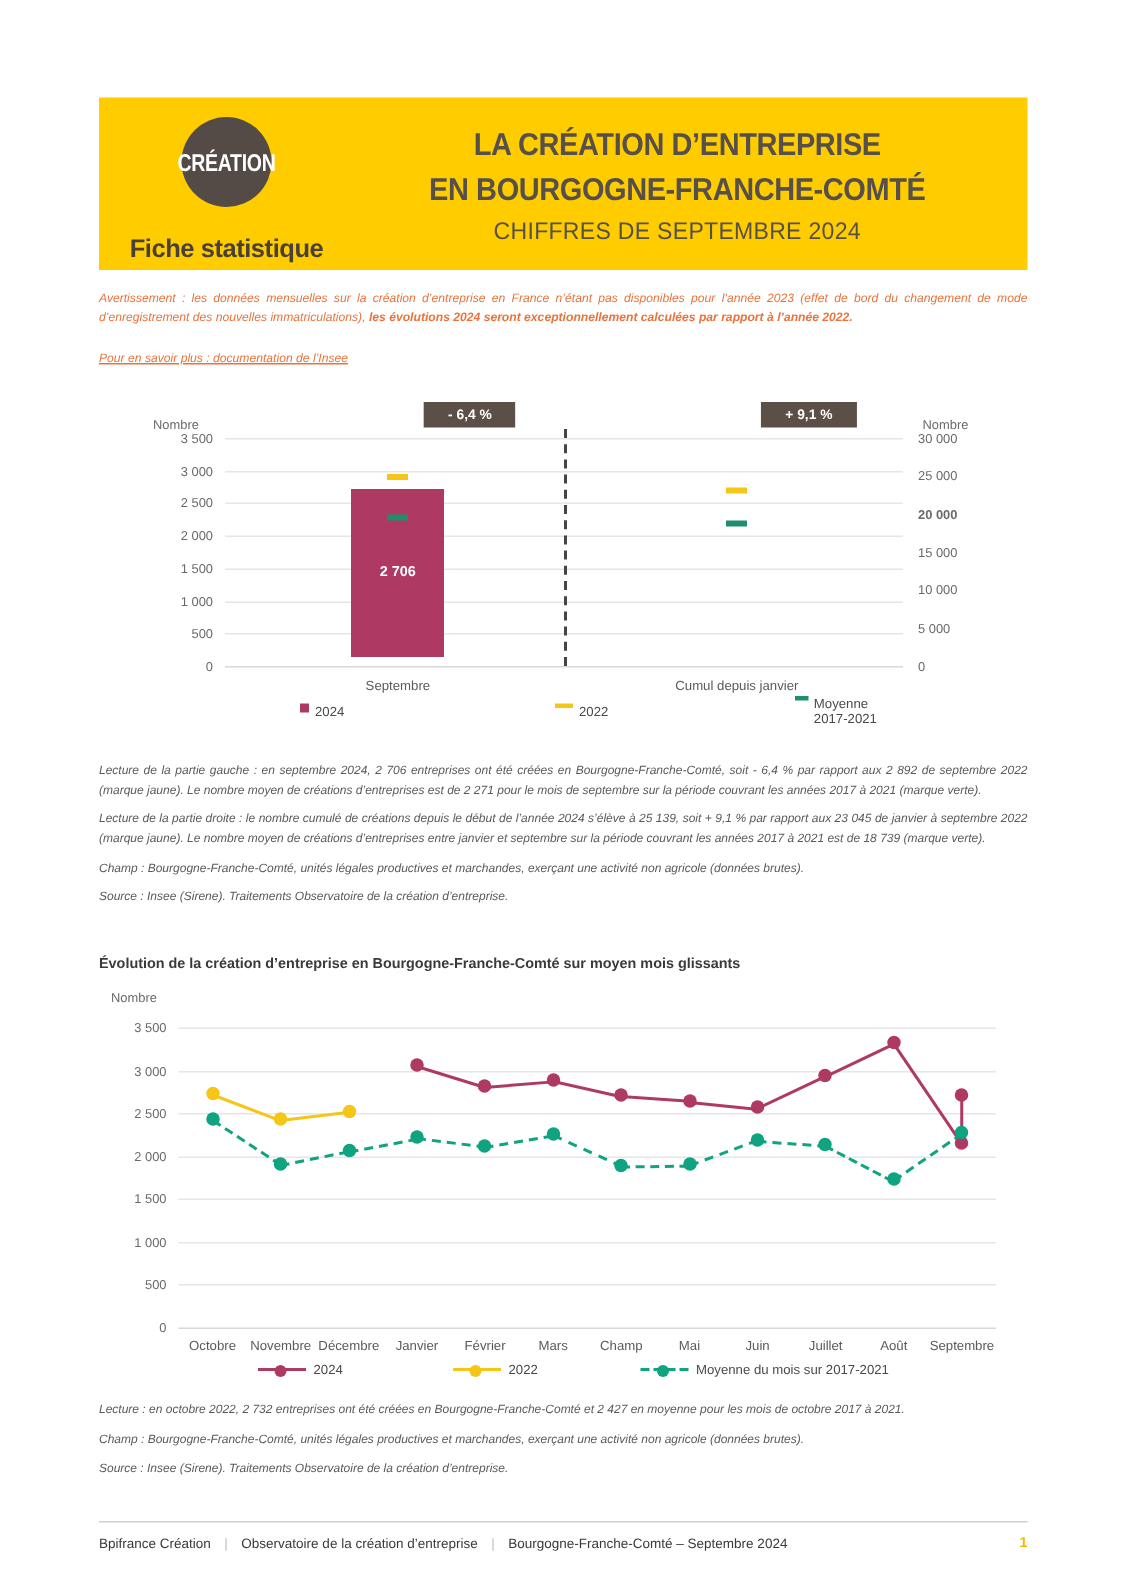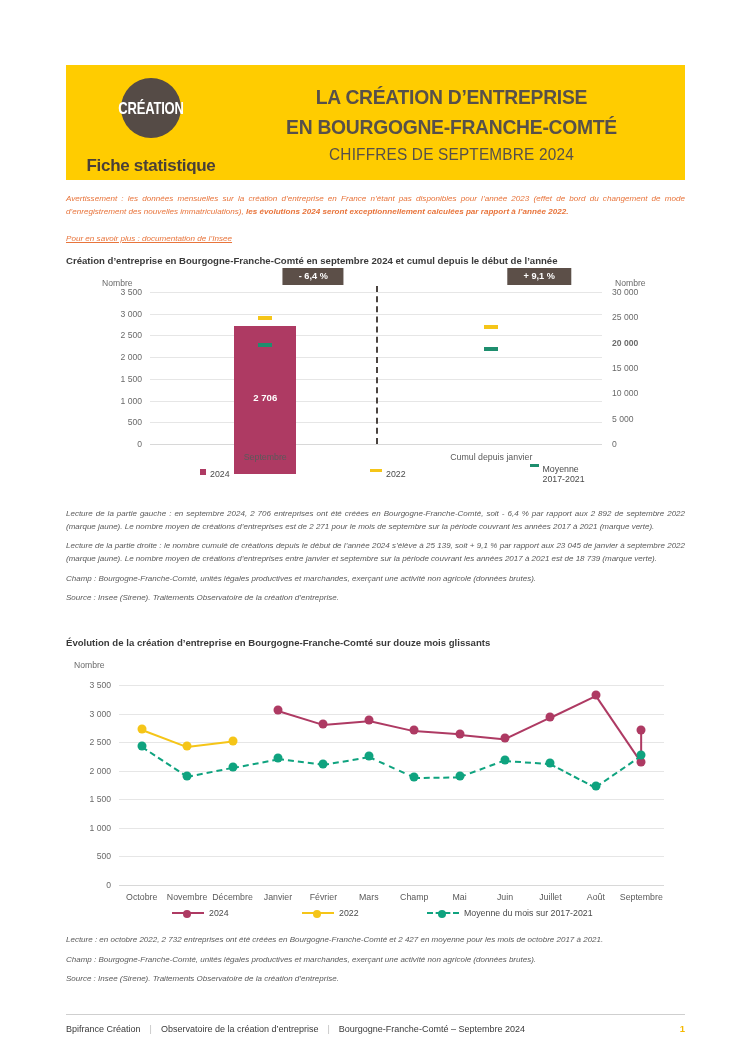--- a/index.html
+++ b/index.html
@@ -184,21 +184,20 @@
       <div class="title-main">EN BOURGOGNE-FRANCHE-COMTÉ</div>
       <div class="title-sub">CHIFFRES DE SEPTEMBRE 2024</div>
     </div>
   </div>
 
   <div class="notice">
     <span>Avertissement : les données mensuelles sur la création d’entreprise en France n’étant pas disponibles pour l’année 2023 (effet de bord du changement de mode d’enregistrement des nouvelles immatriculations), </span><b>les évolutions 2024 seront exceptionnellement calculées par rapport à l’année 2022.</b>
   </div>
   <a class="savoir" href="#">Pour en savoir plus : documentation de l’Insee</a>
 
-  <div class="sec-title" id="sec1">Création d’entreprise en Bourgogne-Franche-Comté en septembre 2024 et cumul depuis le début de l’année</div>
 
   <div class="chart1">
     <div class="ax-label c1-nombre-l">Nombre</div>
     <div class="ax-label c1-nombre-r">Nombre</div>
     <div class="plot1" id="plot1">
         <div class="gridline" style="top: 0px;"></div>
         <div class="ytick ytick-l" style="top: 0px;">3 500</div>
         <div class="gridline" style="top: 21.7143px;"></div>
         <div class="ytick ytick-l" style="top: 21.7143px;">3 000</div>
         <div class="gridline" style="top: 43.4286px;"></div>
@@ -214,21 +213,21 @@
         <div class="gridline base" style="top: 152px;"></div>
         <div class="ytick ytick-l" style="top: 152px;">0</div>
         <div class="ytick ytick-r" style="top: 0px;">30 000</div>
         <div class="ytick ytick-r" style="top: 25.3333px;">25 000</div>
         <div class="ytick ytick-r" style="top: 50.6667px; font-weight: bold;">20 000</div>
         <div class="ytick ytick-r" style="top: 76px;">15 000</div>
         <div class="ytick ytick-r" style="top: 101.333px;">10 000</div>
         <div class="ytick ytick-r" style="top: 126.667px;">5 000</div>
         <div class="ytick ytick-r" style="top: 152px;">0</div>
         <div class="divider-dash" style="left: 226px; top: -6px; height: 158px;"></div>
-        <div class="bar" style="left: 84.26px; top: 34.4823px; height: 148px;">
+        <div class="bar" style="left: 84.26px; top: 34.4823px; height: 112px;">
           <div class="bar-value" style="top: 44%;">2 706</div>
         </div>
         <div class="marker yellow" style="left: 108.26px; top: 24.4046px;"></div>
         <div class="marker green" style="left: 108.26px; top: 51.3737px;"></div>
         <div class="badge" style="left: 115.26px; top: -24px; transform: translateX(-50%);">- 6,4 %</div>
         <div class="xcat" style="left: 115.26px; top: 160px;">Septembre</div>
         <div class="marker yellow" style="left: 334.26px; top: 33.2387px;"></div>
         <div class="marker green" style="left: 334.26px; top: 55.0557px;"></div>
         <div class="badge" style="left: 341.26px; top: -24px; transform: translateX(-50%);">+ 9,1 %</div>
         <div class="xcat" style="left: 341.26px; top: 160px;">Cumul depuis janvier</div>
@@ -250,21 +249,21 @@
       </div>
     </div>
 
   <div class="notes" id="notes1">
     <p>Lecture de la partie gauche : en septembre 2024, 2 706 entreprises ont été créées en Bourgogne-Franche-Comté, soit - 6,4 % par rapport aux 2 892 de septembre 2022 (marque jaune). Le nombre moyen de créations d’entreprises est de 2 271 pour le mois de septembre sur la période couvrant les années 2017 à 2021 (marque verte).</p>
     <p>Lecture de la partie droite : le nombre cumulé de créations depuis le début de l’année 2024 s’élève à 25 139, soit + 9,1 % par rapport aux 23 045 de janvier à septembre 2022 (marque jaune). Le nombre moyen de créations d’entreprises entre janvier et septembre sur la période couvrant les années 2017 à 2021 est de 18 739 (marque verte).</p>
     <p>Champ : Bourgogne-Franche-Comté, unités légales productives et marchandes, exerçant une activité non agricole (données brutes).</p>
     <p>Source : Insee (Sirene). Traitements Observatoire de la création d’entreprise.</p>
   </div>
 
-  <div class="sec-title" id="sec2">Évolution de la création d’entreprise en Bourgogne-Franche-Comté sur douze mois glissants</div>
+  <div class="sec-title" id="sec2">Évolution de la création d’entreprise en Bourgogne-Franche-Comté sur moyen mois glissants</div>
 
   <div class="chart2">
     <div class="ax-label c2-nombre">Nombre</div>
     <div class="plot2" id="plot2">
         <div class="gridline" style="top: 0px;"></div>
         <div class="ytick ytick-l" style="top: 0px;">3 500</div>
         <div class="gridline" style="top: 28.5714px;"></div>
         <div class="ytick ytick-l" style="top: 28.5714px;">3 000</div>
         <div class="gridline" style="top: 57.1429px;"></div>
         <div class="ytick ytick-l" style="top: 57.1429px;">2 500</div>

